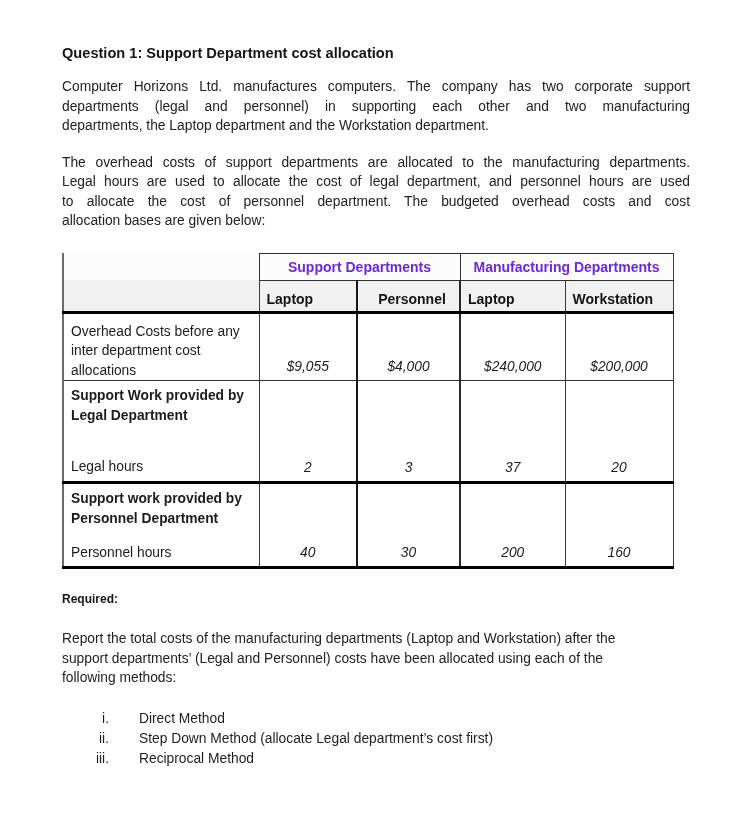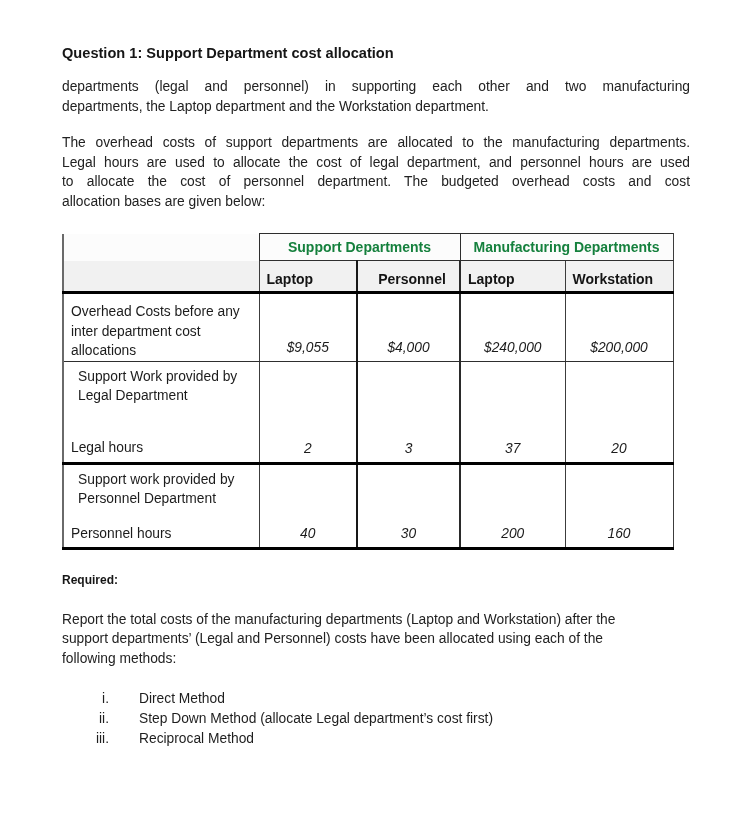--- a/index.html
+++ b/index.html
@@ -57,21 +57,21 @@
 
   tr.r1 td { height: 27px; background: #fcfcfc; }
   td.grp {
     border-top: 1.5px solid #2e2e2e;
     border-bottom: 1.5px solid #2e2e2e;
     border-left: 1.5px solid #2e2e2e;
     font-weight: bold;
     text-align: center;
     vertical-align: middle;
     font-size: 14px;
-    color: #15803d;
+    color: #6d28d9;
   }
 
   tr.r2 td {
     height: 32px;
     background: #f1f1f1;
     border-bottom: 3px solid #000;
   }
   td.colh {
     font-weight: bold;
     vertical-align: bottom;
@@ -96,21 +96,21 @@
   }
 
   td.lblstack { padding: 0; }
   .stack {
     display: flex;
     flex-direction: column;
     justify-content: space-between;
   }
   .stack.h4 { height: 99px; }
   .stack.h5 { height: 82px; }
-  .stack-top { padding: 5px 6px 0 14px; }
+  .stack-top { padding: 5px 6px 0 7px; font-weight: bold; }
   .stack-bottom { padding: 0 0 4px 7px; line-height: 19px; white-space: nowrap; }
 
   .req {
     margin-top: 21px;
     font-size: 12px;
     font-weight: bold;
     line-height: 19px;
     color: #161616;
   }
 
@@ -121,20 +121,21 @@
 </style>
 </head>
 <body>
 
 <div class="page">
   <div class="content">
 
     <div class="doc-title">Question 1: Support Department cost allocation</div>
 
     <div class="para p1">
+      <div class="jline">Computer Horizons Ltd. manufactures computers. The company has two corporate support</div>
       <div class="jline">departments (legal and personnel) in supporting each other and two manufacturing</div>
       <div class="lastline">departments, the Laptop department and the Workstation department.</div>
     </div>
 
     <div class="para p2">
       <div class="jline">The overhead costs of support departments are allocated to the manufacturing departments.</div>
       <div class="jline">Legal hours are used to allocate the cost of legal department, and personnel hours are used</div>
       <div class="jline">to allocate the cost of personnel department. The budgeted overhead costs and cost</div>
       <div class="lastline">allocation bases are given below:</div>
     </div>

